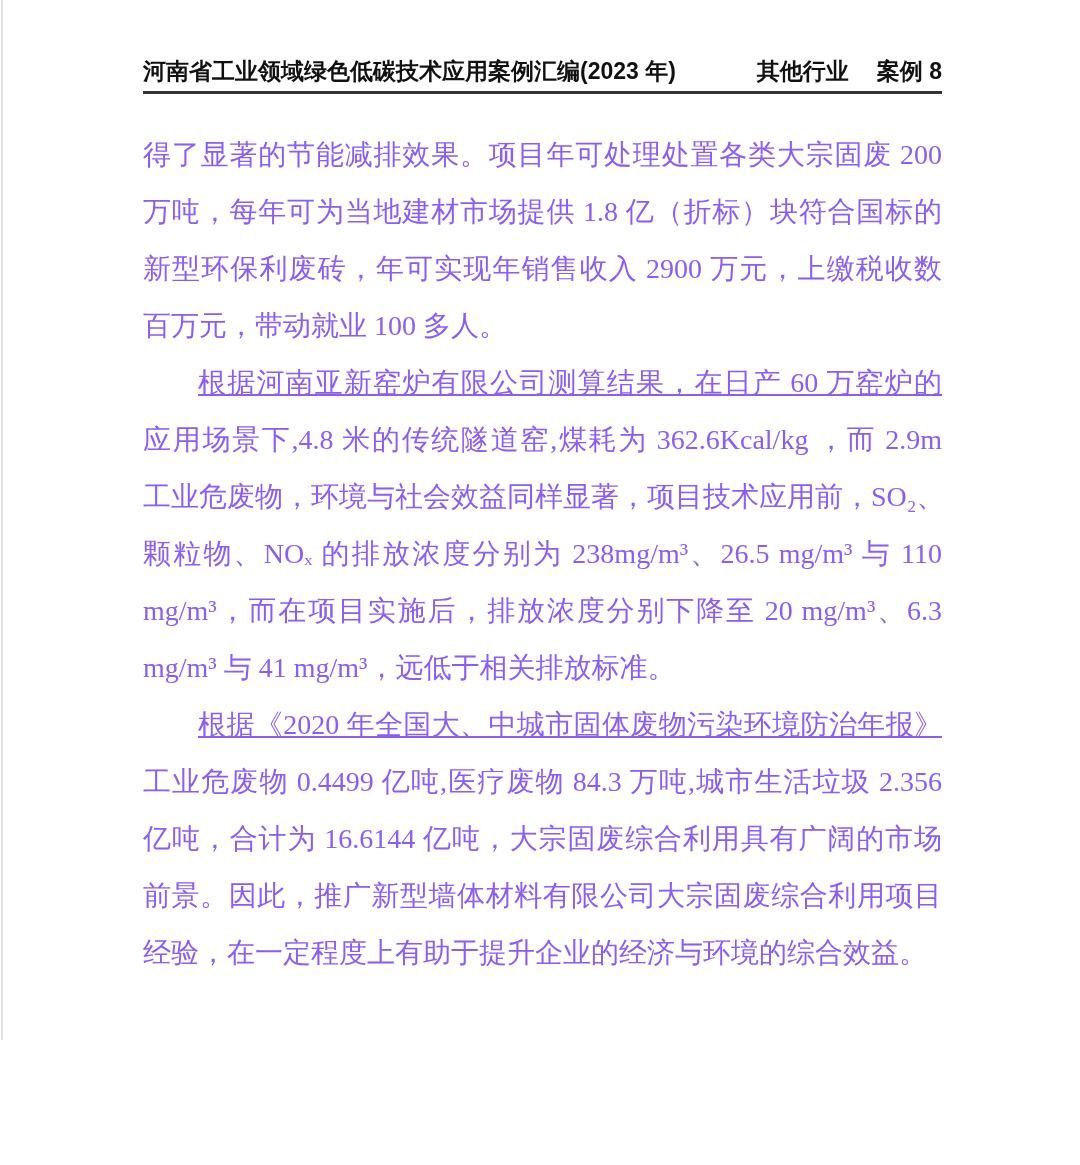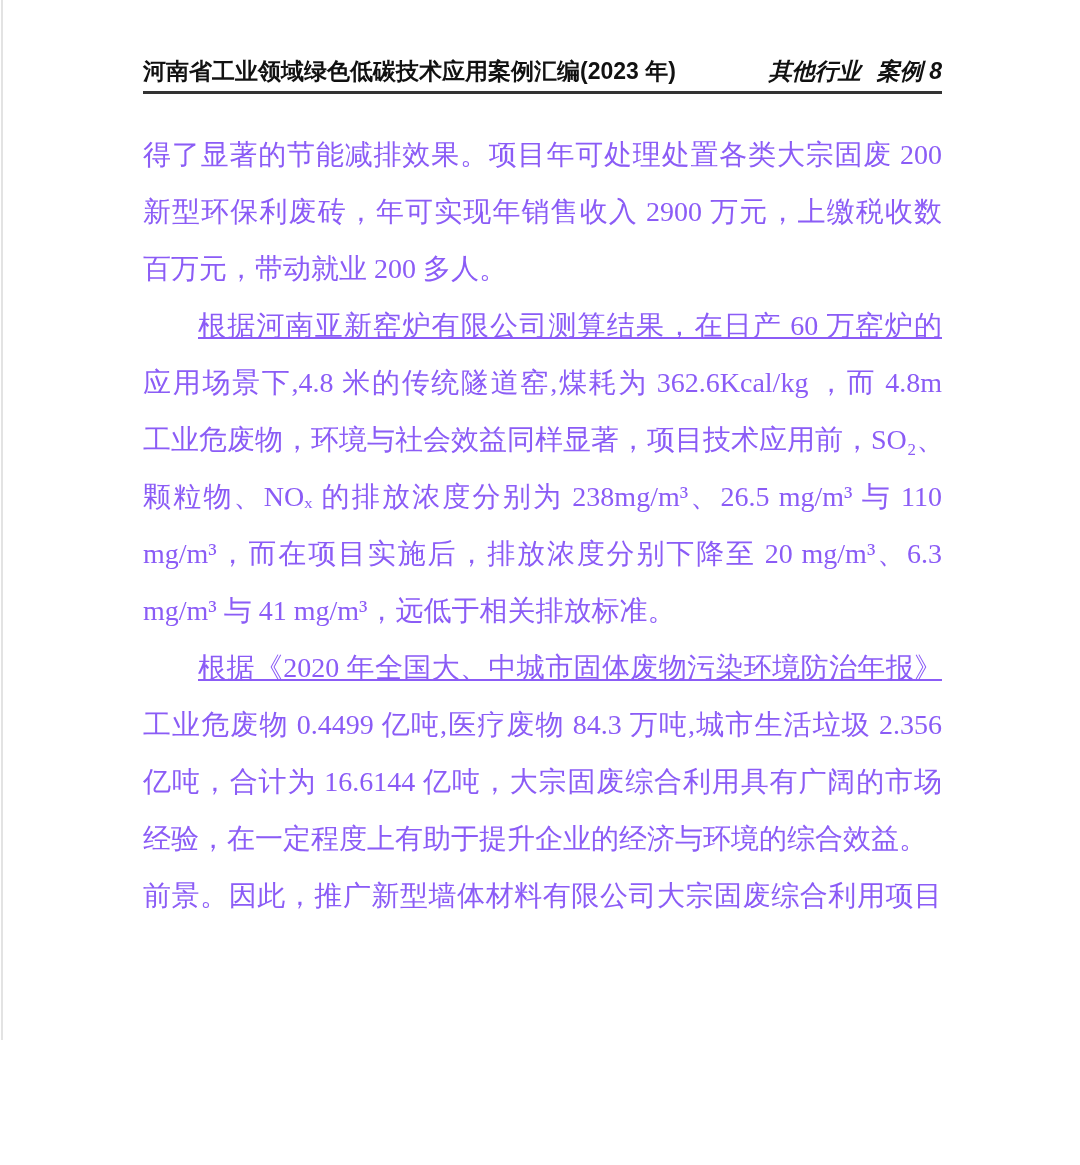--- a/index.html
+++ b/index.html
@@ -32,22 +32,21 @@
     align-items: flex-end;
     font-family: "Liberation Sans", "DejaVu Sans", sans-serif;
     font-weight: 700;
     font-size: 23px;
     line-height: 26px;
     color: #111111;
     white-space: nowrap;
   }
   .doc-header .h-right {
     display: flex;
-    gap: 16px;
-    font-style: italic;
+    gap: 28px;
   }
   .header-rule {
     margin-top: 7px;
     height: 3px;
     background: #333333;
   }
   .doc-body {
     margin-top: 32px;
     font-family: "Liberation Serif", "DejaVu Serif", serif;
     font-size: 28px;
@@ -80,35 +79,36 @@
       <span>案例 8</span>
     </span>
   </div>
 
   <div class="header-rule"></div>
 
   <div class="doc-body">
 
     <div class="para">
       <div class="line">得了显著的节能减排效果。项目年可处理处置各类大宗固废 200</div>
+      <div class="line">万吨，每年可为当地建材市场提供 1.8 亿（折标）块符合国标的</div>
       <div class="line">新型环保利废砖，年可实现年销售收入 2900 万元，上缴税收数</div>
-      <div class="line end">百万元，带动就业 200 多人。</div>
+      <div class="line end">百万元，带动就业 100 多人。</div>
     </div>
 
     <div class="para">
       <div class="line indent">根据河南亚新窑炉有限公司测算结果，在日产 60 万窑炉的</div>
-      <div class="line">应用场景下,4.8 米的传统隧道窑,煤耗为 362.6Kcal/kg ，而 4.8m</div>
+      <div class="line">应用场景下,4.8 米的传统隧道窑,煤耗为 362.6Kcal/kg ，而 2.9m</div>
       <div class="line">工业危废物，环境与社会效益同样显著，项目技术应用前，SO₂、</div>
       <div class="line">颗粒物、NOₓ 的排放浓度分别为 238mg/m³、26.5 mg/m³ 与 110</div>
       <div class="line">mg/m³，而在项目实施后，排放浓度分别下降至 20 mg/m³、6.3</div>
       <div class="line end">mg/m³ 与 41 mg/m³，远低于相关排放标准。</div>
     </div>
 
     <div class="para">
       <div class="line indent">根据《2020 年全国大、中城市固体废物污染环境防治年报》</div>
       <div class="line">工业危废物 0.4499 亿吨,医疗废物 84.3 万吨,城市生活垃圾 2.356</div>
       <div class="line">亿吨，合计为 16.6144 亿吨，大宗固废综合利用具有广阔的市场</div>
+      <div class="line">前景。因此，推广新型墙体材料有限公司大宗固废综合利用项目</div>
       <div class="line end">经验，在一定程度上有助于提升企业的经济与环境的综合效益。</div>
-      <div class="line">前景。因此，推广新型墙体材料有限公司大宗固废综合利用项目</div>
     </div>
 
   </div>
 </div>
 
 </body></html>

